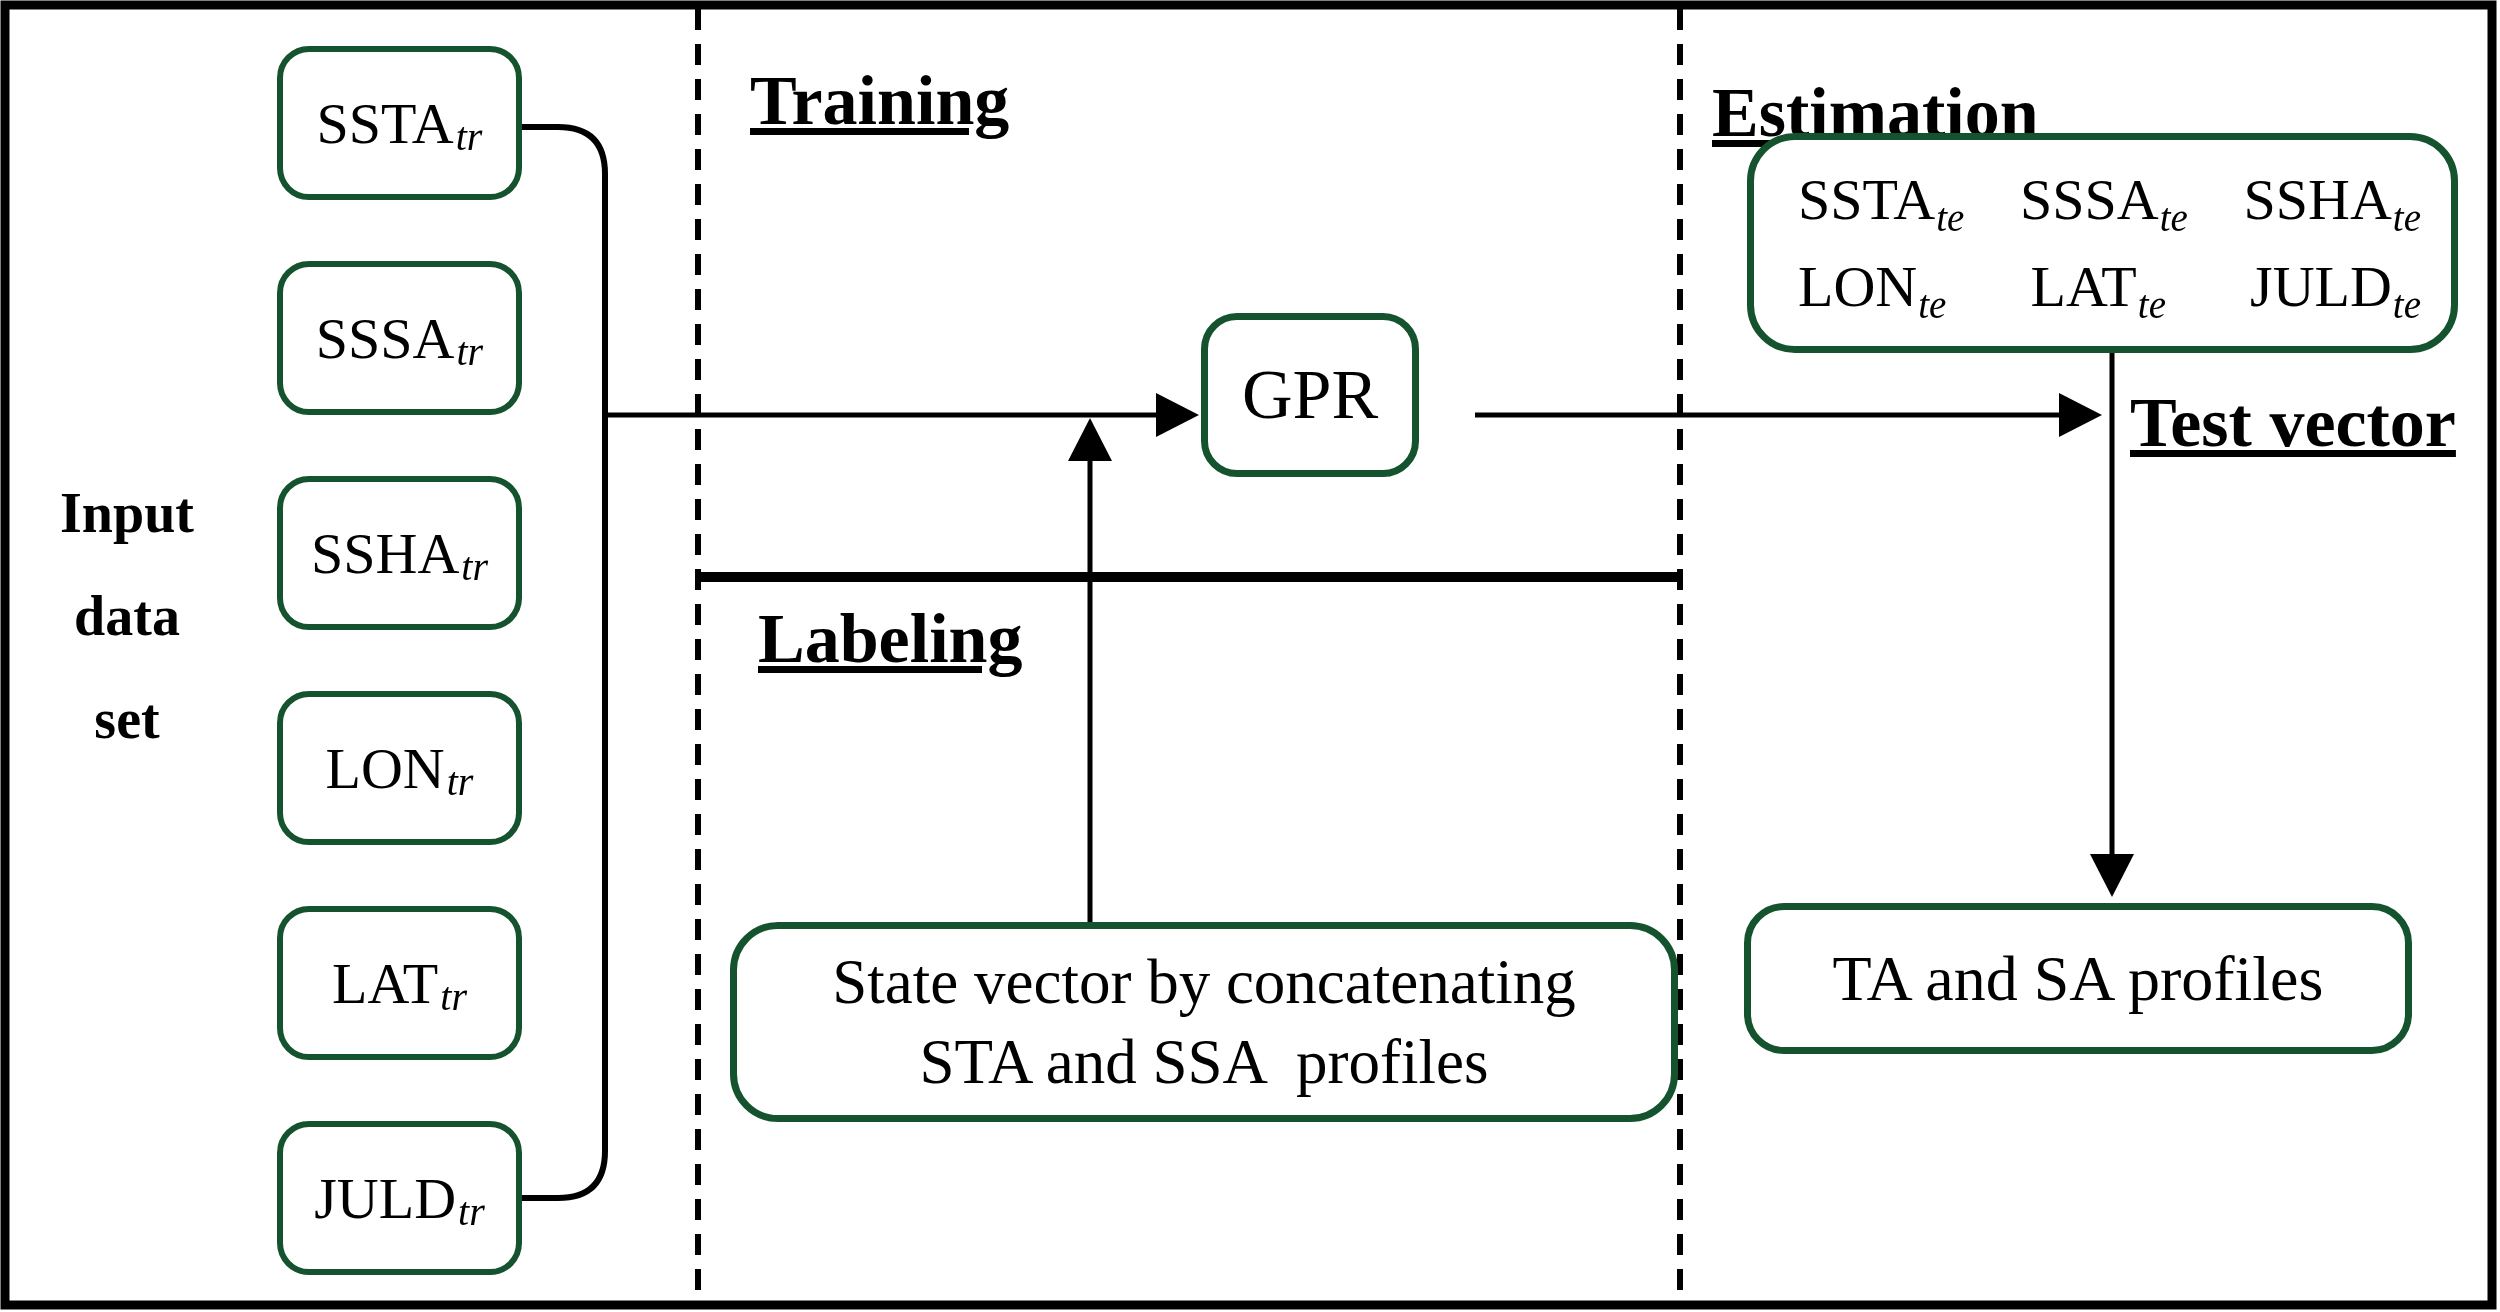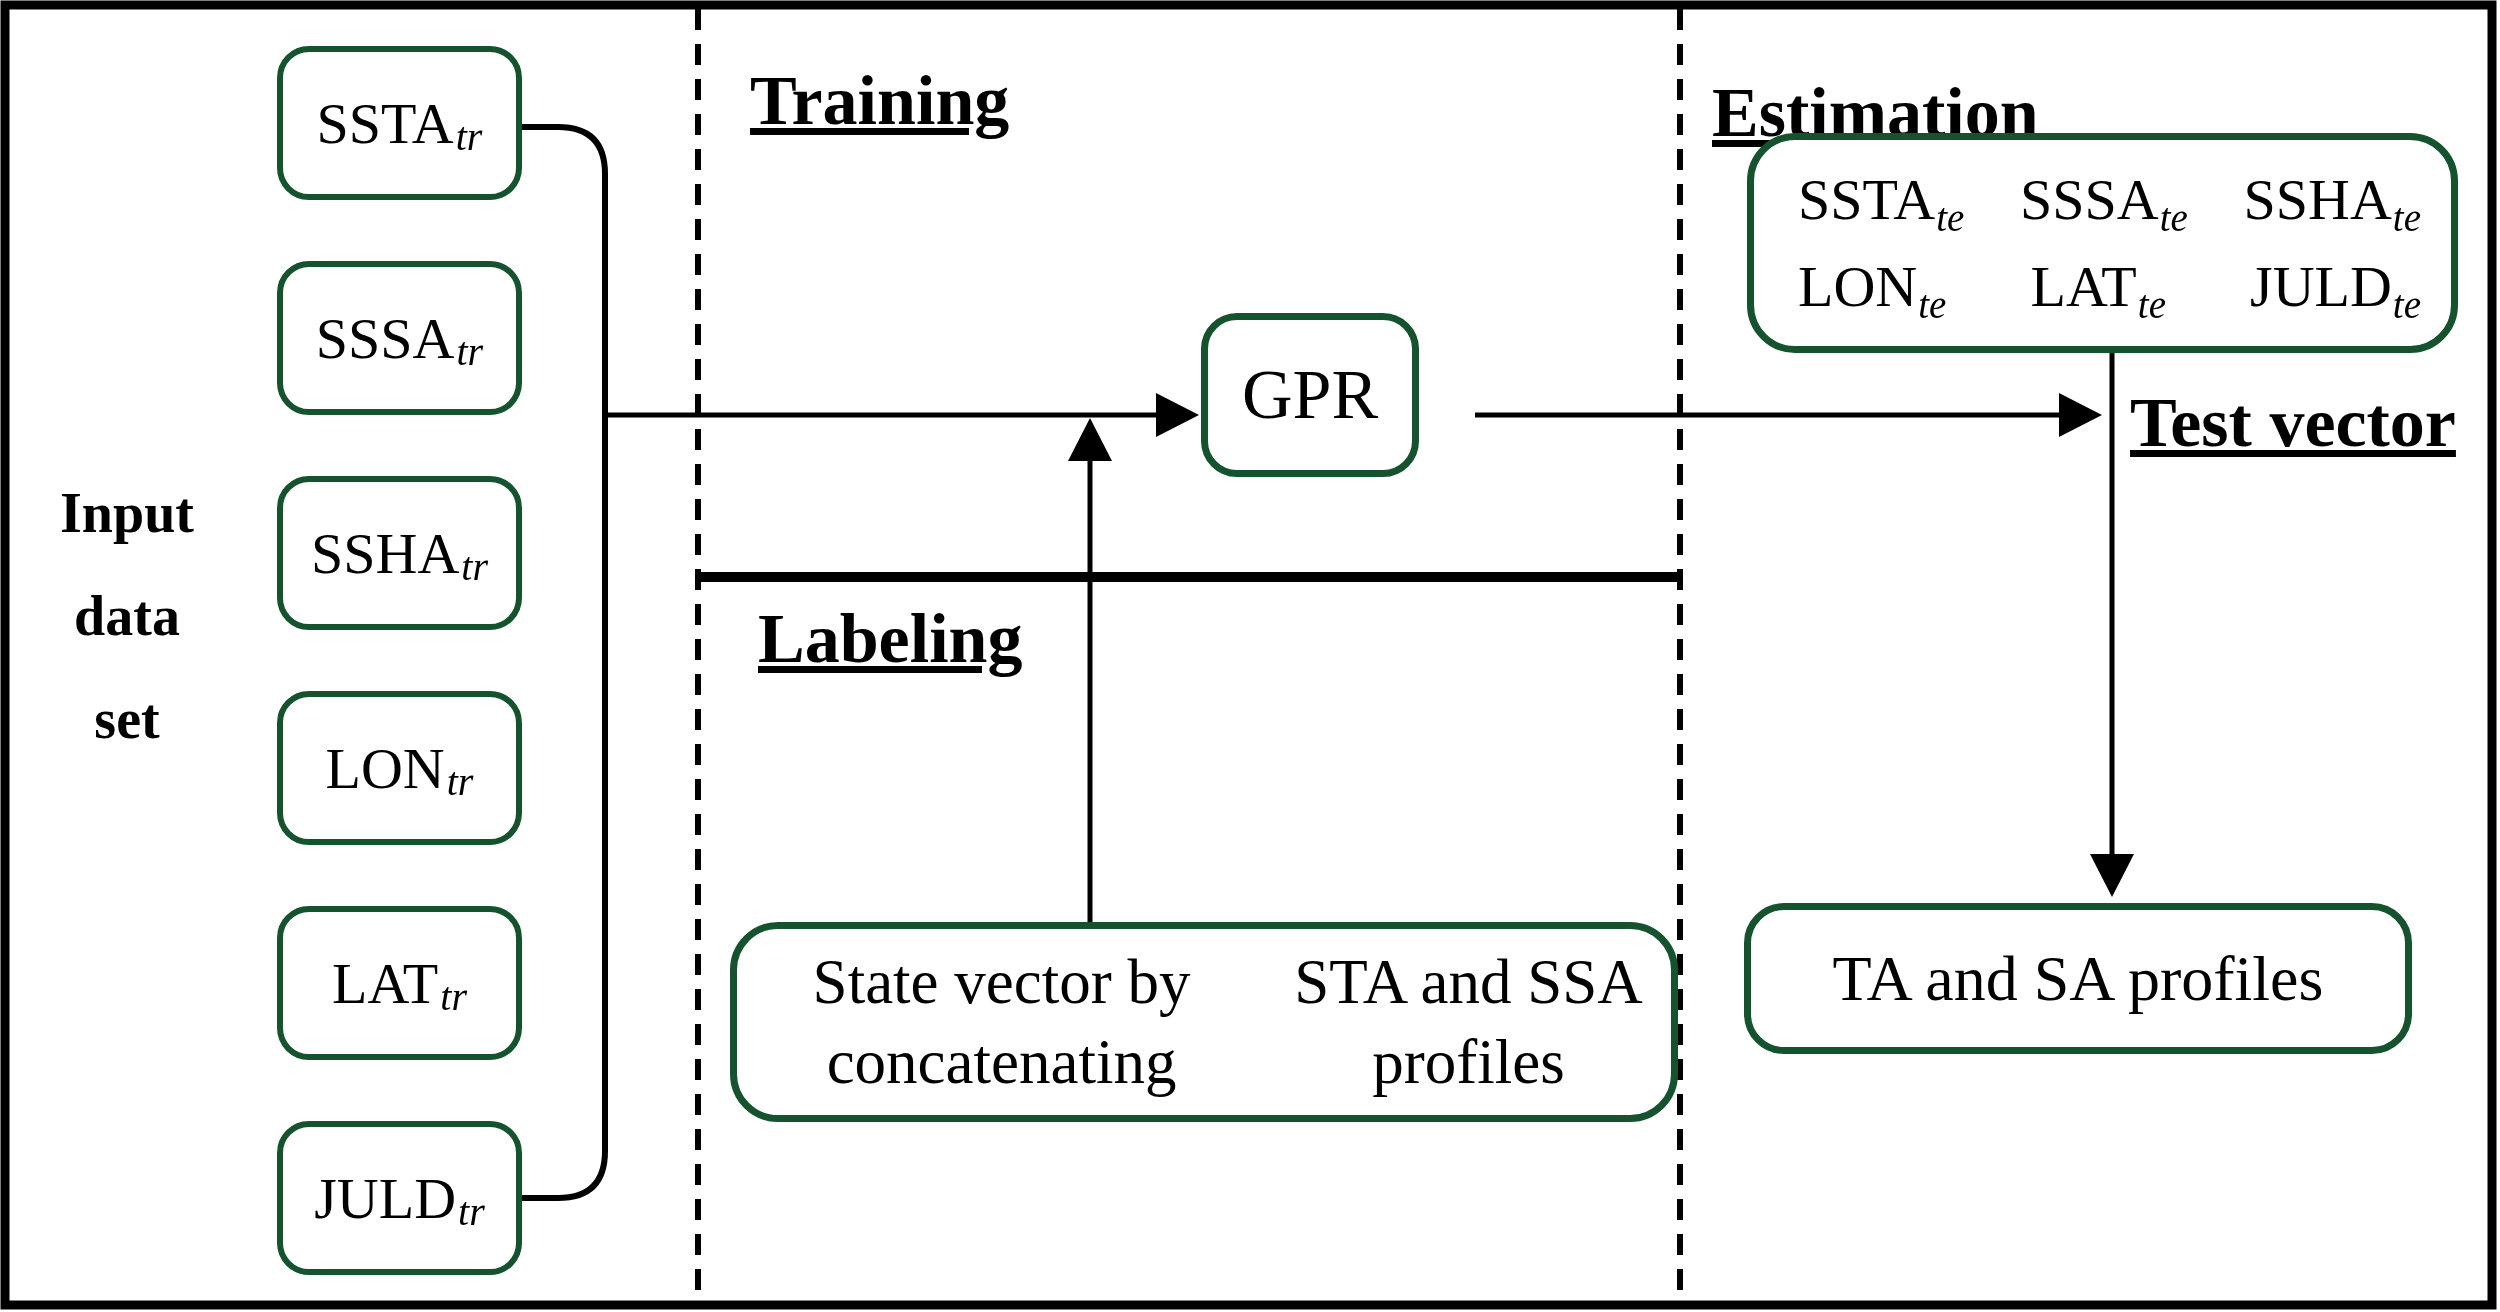--- a/index.html
+++ b/index.html
@@ -87,21 +87,21 @@
     justify-content: space-between;
     align-items: center;
     height: 88px;
   }
   .sv-box {
     left: 730px;
     top: 922px;
     width: 948px;
     height: 200px;
     border-radius: 48px;
-    flex-direction: row;
+    flex-direction: column;
     font-size: 63px;
     line-height: 80px;
     text-align: center;
     white-space: pre-wrap;
   }
   .out-box {
     left: 1744px;
     top: 903px;
     width: 668px;
     height: 151px;

